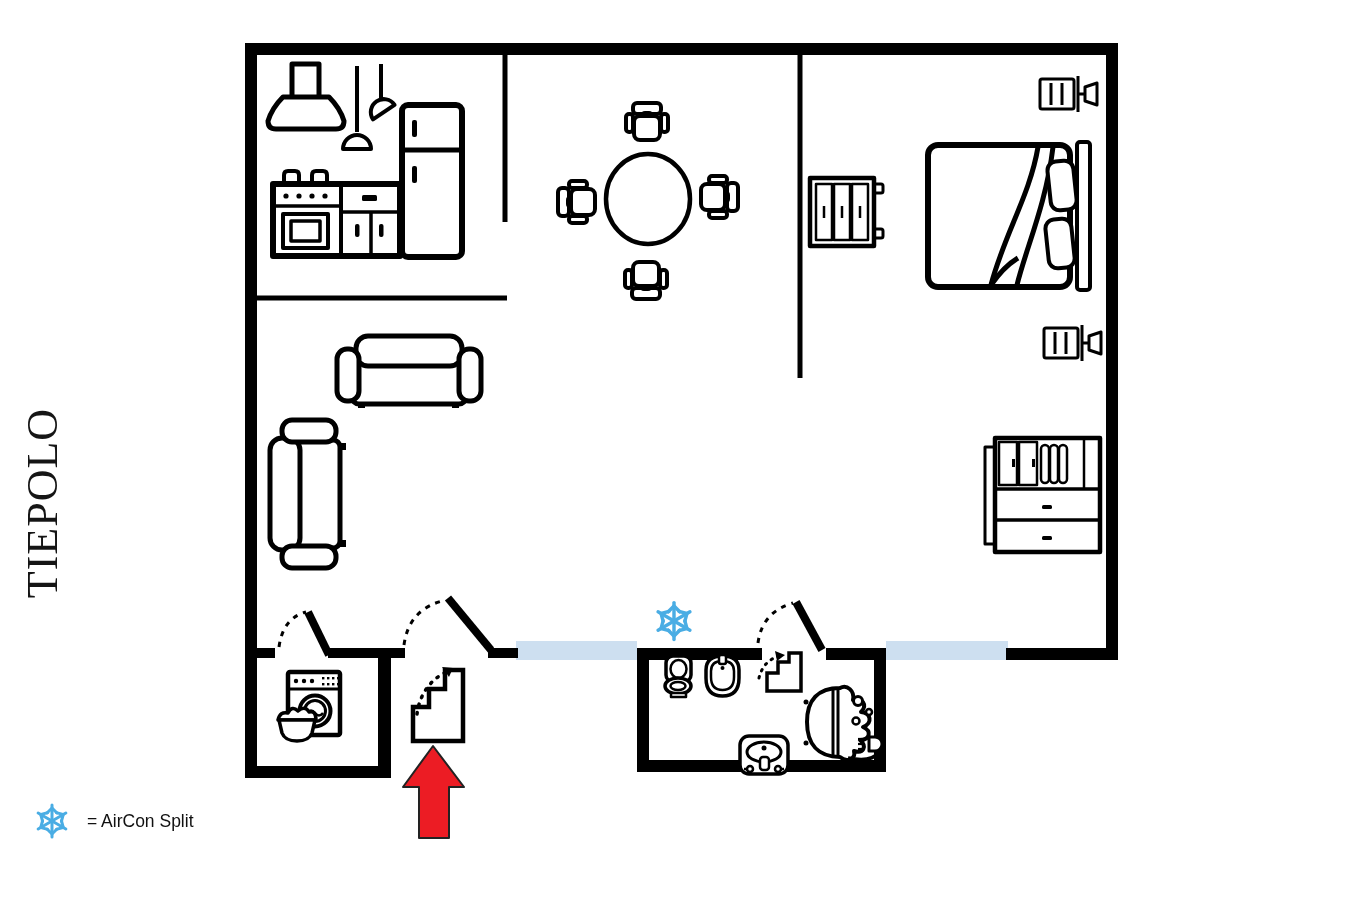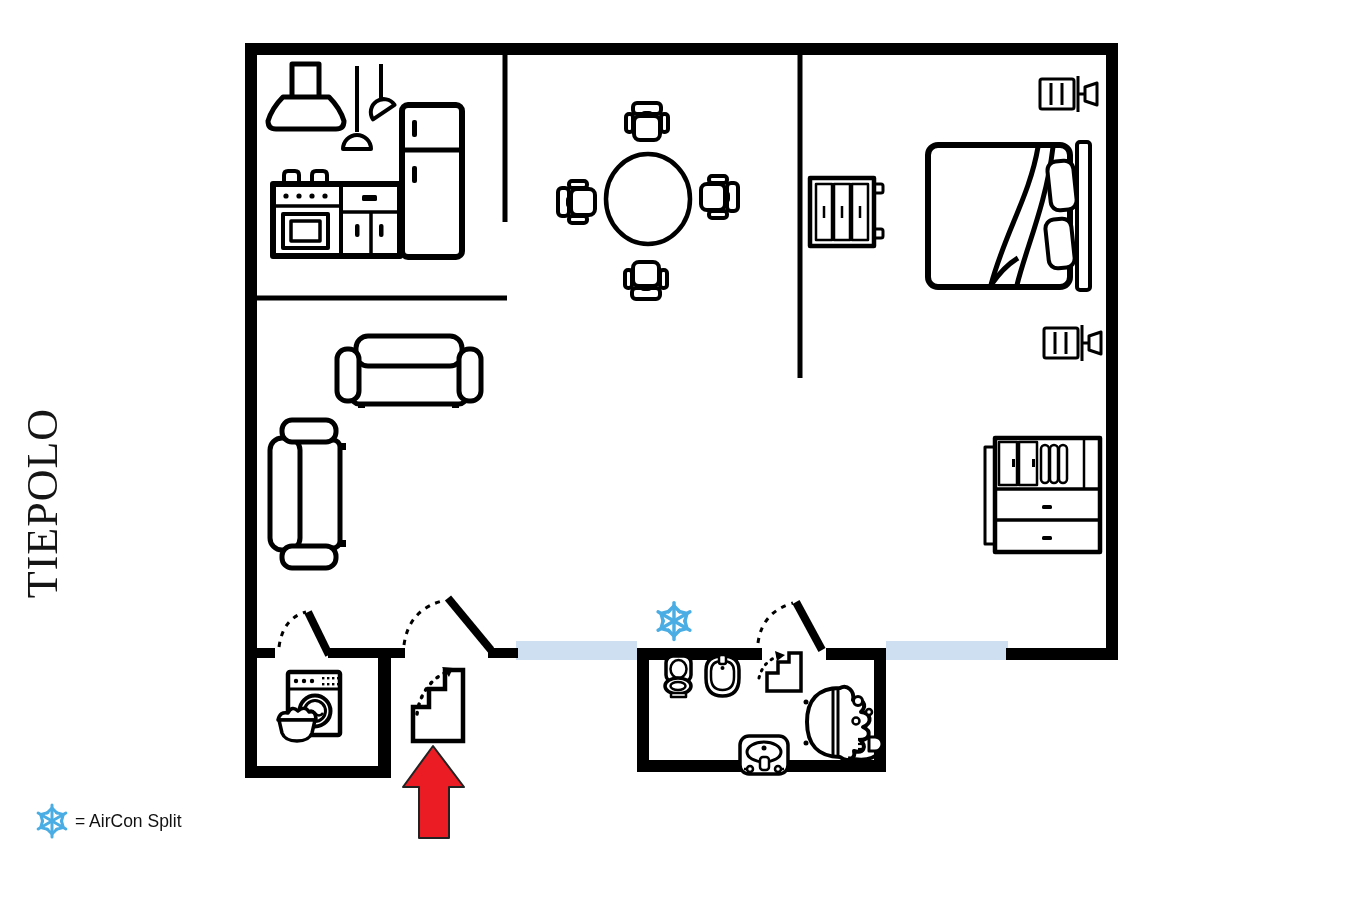--- a/index.html
+++ b/index.html
@@ -2,21 +2,21 @@
 <html><head>
 <meta charset="utf-8">
 <style>
   html,body{margin:0;padding:0;background:#ffffff;}
   .stage{position:relative;width:1368px;height:912px;background:#ffffff;overflow:hidden;
          font-family:"Liberation Sans",sans-serif;}
   .stage svg.plan{position:absolute;left:0;top:0;}
   .vtitle{position:absolute;left:42px;top:503px;transform:translate(-50%,-50%) rotate(-90deg);
           font-family:"Liberation Serif",serif;font-size:44px;color:#151515;letter-spacing:1px;
           white-space:nowrap;}
-  .legend{position:absolute;left:32px;top:801px;display:flex;align-items:center;gap:3px;}
+  .legend{position:absolute;left:32px;top:801px;display:flex;align-items:center;gap:15px;}
   .legend-text{font-size:17.5px;color:#111;}
 </style>
 </head>
 <body>
 
 <div class="stage">
 
   <div class="vtitle">TIEPOLO</div>
 
   <svg class="plan" width="1368" height="912" viewBox="0 0 1368 912">

